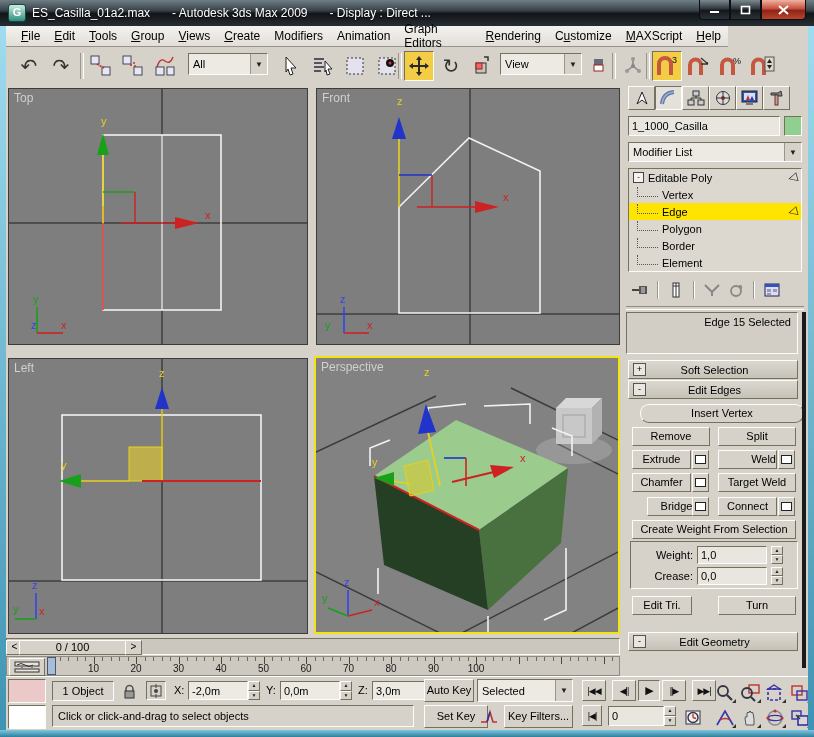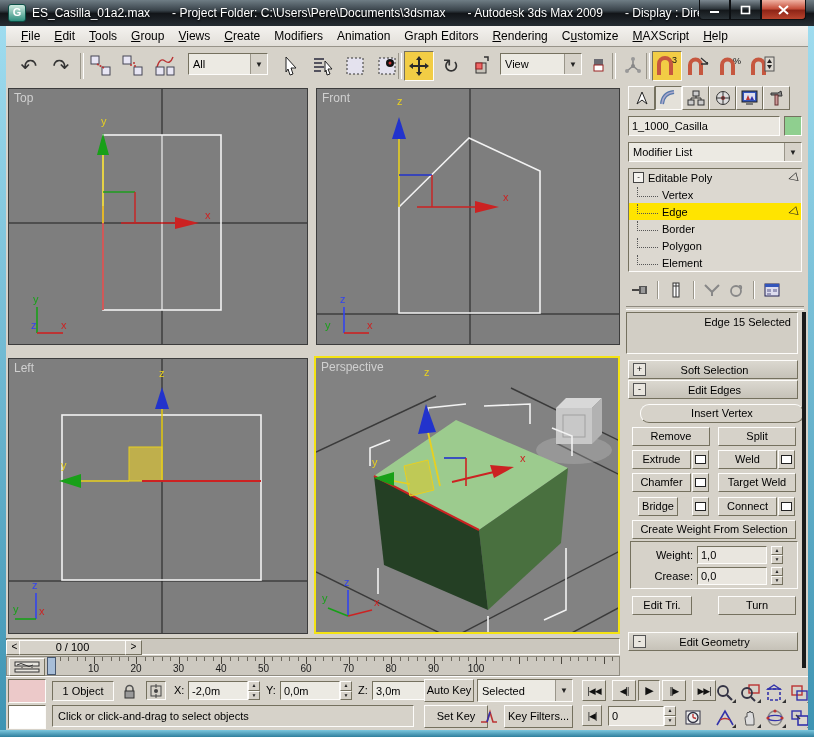--- a/index.html
+++ b/index.html
@@ -16,21 +16,21 @@
   #edge-bottom{left:0;top:730px;width:814px;height:7px;background:linear-gradient(#7cc7de,#2e7f9d);}
   #title-icon{width:16px;height:16px;margin:0 6px 0 8px;background:linear-gradient(#cfeadf,#2f8f7f);border:1px solid #0c4f46;border-radius:3px;
     color:#fff;font-weight:bold;font-size:11px;text-align:center;line-height:15px;}
   .title-seg{margin-right:22px;font-size:12px;white-space:nowrap;text-shadow:0 1px 2px #000;}
   #win-buttons{position:absolute;right:8px;top:0;display:flex;}
   .winbtn{width:29px;height:19px;border:1px solid #0c0f12;border-top:none;display:flex;align-items:center;justify-content:center;
     background:linear-gradient(#7c8890,#30383e 45%,#14181b 55%,#2a3237);}
   .winbtn:first-child{border-radius:0 0 0 4px;}
   #btn-close{width:43px;border-radius:0 0 4px 0;background:linear-gradient(#f0b3a4,#c6503c 45%,#8e2517 55%,#b9442e);}
   
-  #menubar{position:absolute;left:6px;top:26px;width:802px;height:21px;background:linear-gradient(#f4f2ef,#e2dfd9);
+  #menubar{position:absolute;left:6px;top:26px;width:722px;height:21px;background:linear-gradient(#f4f2ef,#e2dfd9);
     border-bottom:1px solid #98948a;display:flex;align-items:center;padding-left:8px;box-sizing:border-box;font-size:12px;}
   .menu-item{padding:2px 7px;cursor:default;}
   
   #toolbar{position:absolute;left:6px;top:47px;width:802px;height:39px;background:#d6d2c9;border-bottom:1px solid #8f8b80;}
   .tbtn{position:absolute;top:4px;width:30px;height:30px;box-sizing:border-box;border:1px solid transparent;
     display:flex;align-items:center;justify-content:center;font-size:20px;color:#333;}
   .tbtn.active{background:#f2cd45;border-color:#75715f #fdfcfa #fdfcfa #75715f;}
   .tsep{position:absolute;top:6px;width:2px;height:26px;border-left:1px solid #9a968a;border-right:1px solid #fff;}
   .dd{box-sizing:border-box;border:1px solid;border-color:#75715f #fdfcfa #fdfcfa #75715f;background:#eceae3;display:flex;align-items:center;position:absolute;}
   .dd .ddtext{flex:1;padding-left:4px;}
@@ -102,21 +102,20 @@
   u{text-decoration:underline;}
 </style>
 </head>
 <body>
 
 <div id="window">
 
   <div id="titlebar">
     <div id="title-icon">G</div>
     <span class="title-seg">ES_Casilla_01a2.max</span>
-    <span class="title-seg">- Project Folder: C:\Users\Pere\Documents\3dsmax</span>
     <span class="title-seg">- Autodesk 3ds Max  2009</span>
     <span class="title-seg">- Display : Direct ...</span>
     <div id="win-buttons">
       <div class="winbtn">
           <svg width="11" height="9">
             <line x1="1" y1="7" x2="10" y2="7" stroke="#fff" stroke-width="2"></line>
           </svg>
         </div>
       <div class="winbtn">
           <svg width="11" height="10">
@@ -566,25 +565,25 @@
           <span class="treeline"></span>
           <span>Vertex</span>
         </div>
         <div class="stack-row sel">
           <span class="treeline"></span>
           <span>Edge</span>
           <span class="stack-arrow">◁</span>
         </div>
         <div class="stack-row">
           <span class="treeline"></span>
-          <span>Border</span>
+          <span>Polygon</span>
         </div>
         <div class="stack-row">
           <span class="treeline"></span>
-          <span>Polygon</span>
+          <span>Border</span>
         </div>
         <div class="stack-row">
           <span class="treeline"></span>
           <span>Element</span>
         </div>
       </div>
 
     <div id="stack-tools">
       <span class="sticon">
         <svg width="18" height="14">
@@ -639,30 +638,30 @@
       <span class="roll-label">Edit Edges</span>
     </div>
 
     <div class="pbtn" style="left:18px;top:318px;width:164px;border-radius:9px;">Insert Vertex</div>
     <div class="pbtn" style="left:10px;top:341px;width:78px;">Remove</div>
     <div class="pbtn" style="left:96px;top:341px;width:78px;">Split</div>
     <div class="pbtn" style="left:10px;top:364px;width:59px;">Extrude</div>
     <div class="setbox" style="left:70px;top:364px;">
         <i></i>
       </div>
-    <div class="pbtn" style="left:96px;top:364px;width:59px;">Weld</div>
+    <div class="pbtn" style="left:96px;top:364px;width:59px;text-align:right;">Weld</div>
     <div class="setbox" style="left:156px;top:364px;">
         <i></i>
       </div>
     <div class="pbtn" style="left:10px;top:387px;width:59px;">Chamfer</div>
     <div class="setbox" style="left:70px;top:387px;">
         <i></i>
       </div>
     <div class="pbtn" style="left:96px;top:387px;width:78px;">Target Weld</div>
-    <div class="pbtn" style="left:16px;top:411px;width:40px;">Bridge</div>
+    <div class="pbtn" style="left:25px;top:411px;width:59px;">Bridge</div>
     <div class="setbox" style="left:70px;top:411px;">
         <i></i>
       </div>
     <div class="pbtn" style="left:96px;top:411px;width:59px;">Connect</div>
     <div class="setbox" style="left:156px;top:411px;">
         <i></i>
       </div>
     <div class="pbtn" style="left:10px;top:434px;width:164px;">Create Weight From Selection</div>
 
     <div id="wc-group">

